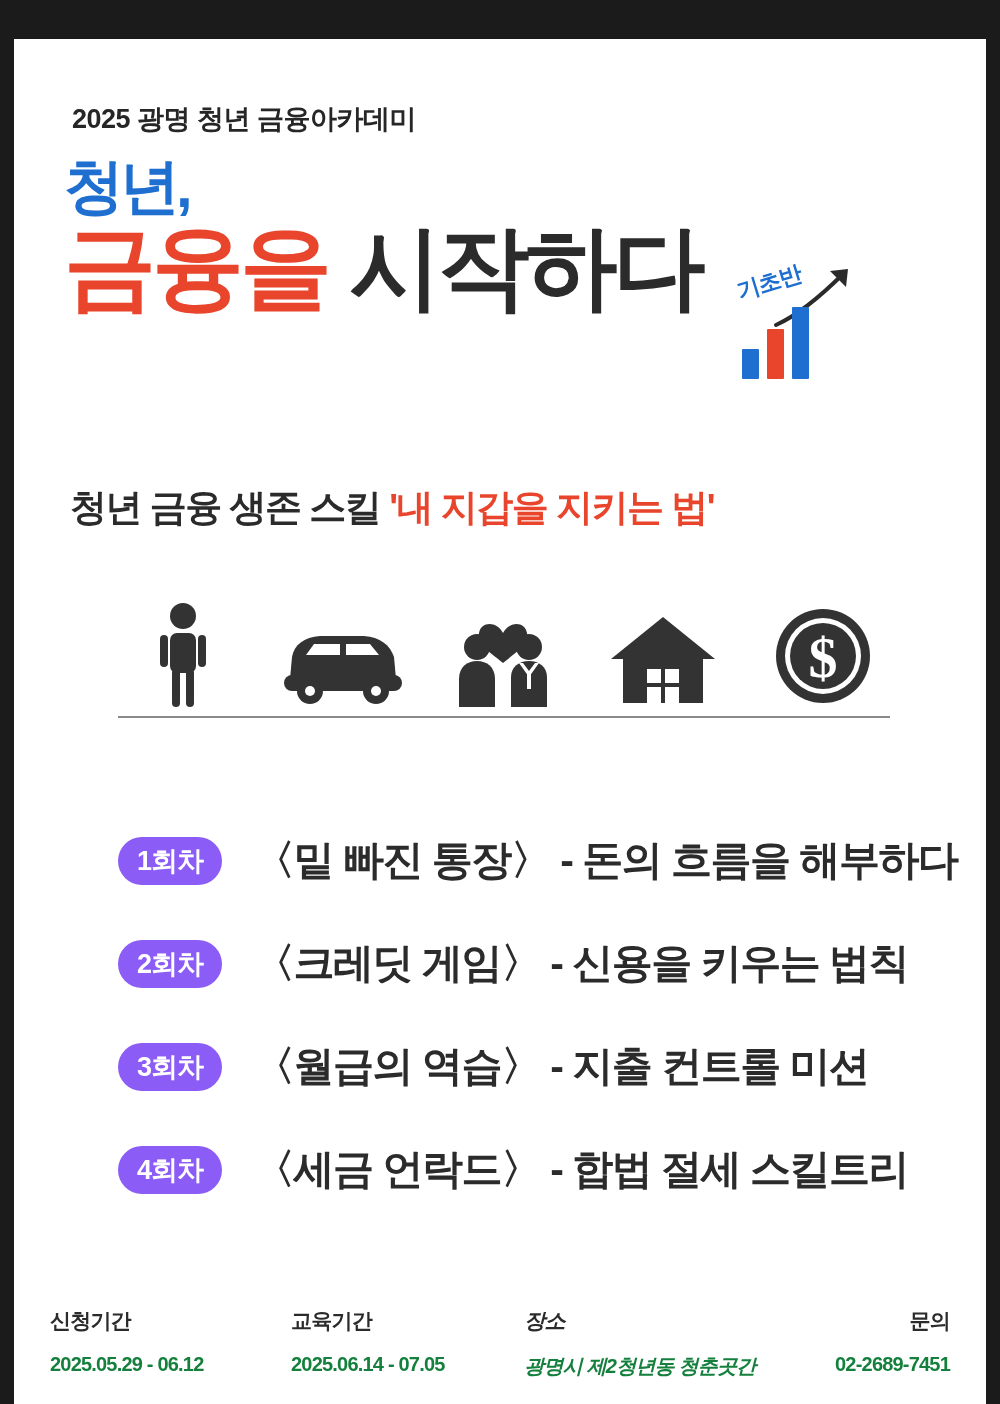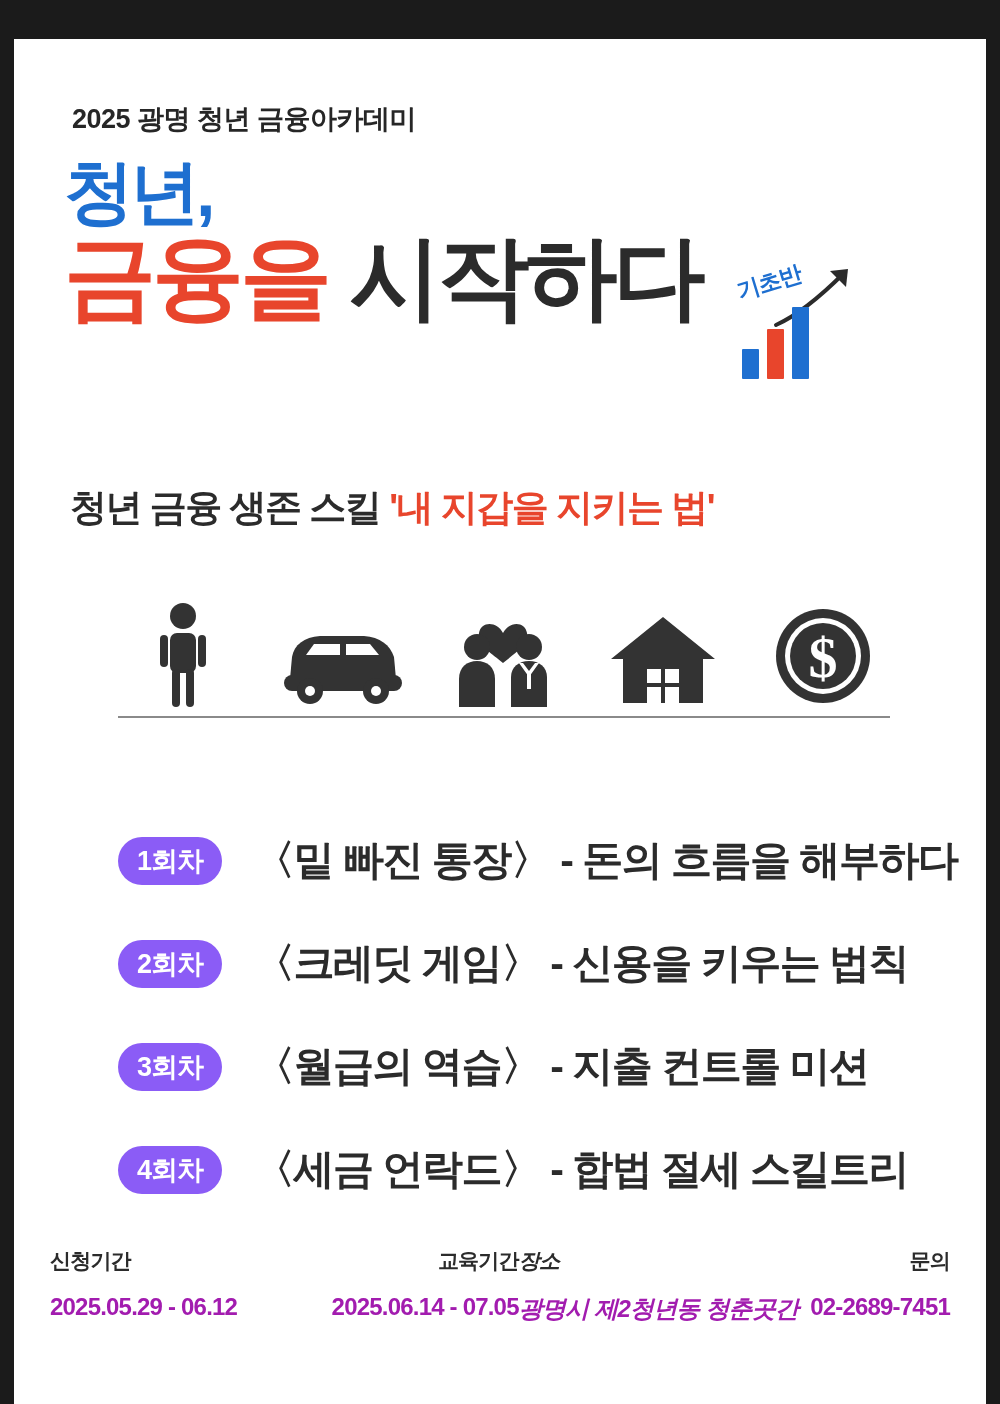--- a/index.html
+++ b/index.html
@@ -42,21 +42,21 @@
     top: 118px;
     width: 880px;
   }
   .title-line {
     font-weight: bold;
     letter-spacing: -4px;
     line-height: 1.0;
     white-space: nowrap;
   }
   .line1 {
-    font-size: 70px;
+    font-size: 60px;
     color: #1e6fd0;
     margin-bottom: 4px;
   }
   .line2 {
     font-size: 92px;
     color: #2b2b2b;
   }
   .line2 .accent {
     color: #e8452c;
   }
@@ -166,40 +166,40 @@
     font-weight: bold;
     color: #2b2b2b;
     letter-spacing: -1.5px;
     white-space: nowrap;
   }
 
   
   .footer {
     position: absolute;
     left: 36px;
-    top: 1208px;
+    top: 1268px;
     width: 900px;
     display: flex;
   }
   .f-col { position: relative; }
   .f-col.c1 { width: 248px; }
-  .f-col.c2 { width: 240px; text-align: right; }
+  .f-col.c2 { width: 240px; }
   .f-col.c3 { width: 268px; font-style: italic; }
   .f-col.c4 { width: 170px; text-align: right; }
   .f-label {
     font-size: 21px;
     font-weight: bold;
     color: #2b2b2b;
     letter-spacing: -0.8px;
     margin-bottom: 18px;
   }
   .f-value {
-    font-size: 24px;
-    font-weight: bold;
-    color: #a21caf;
+    font-size: 20px;
+    font-weight: bold;
+    color: #15803d;
     letter-spacing: -0.8px;
     white-space: nowrap;
   }
 </style>
 </head>
 <body>
 
 <div class="poster">
 
   <div class="eyebrow">2025 광명 청년 금융아카데미</div>

